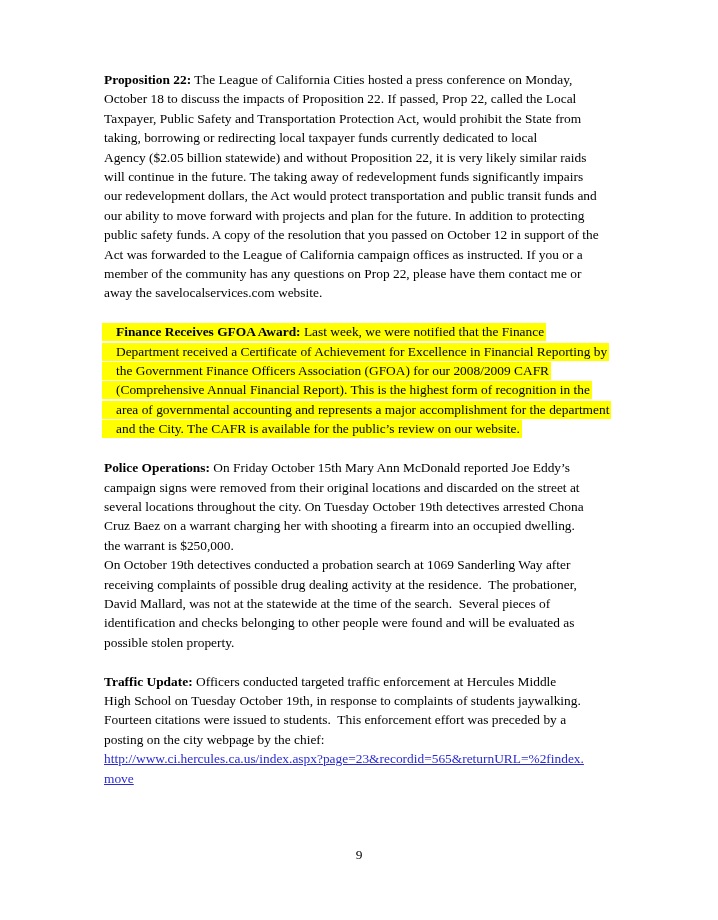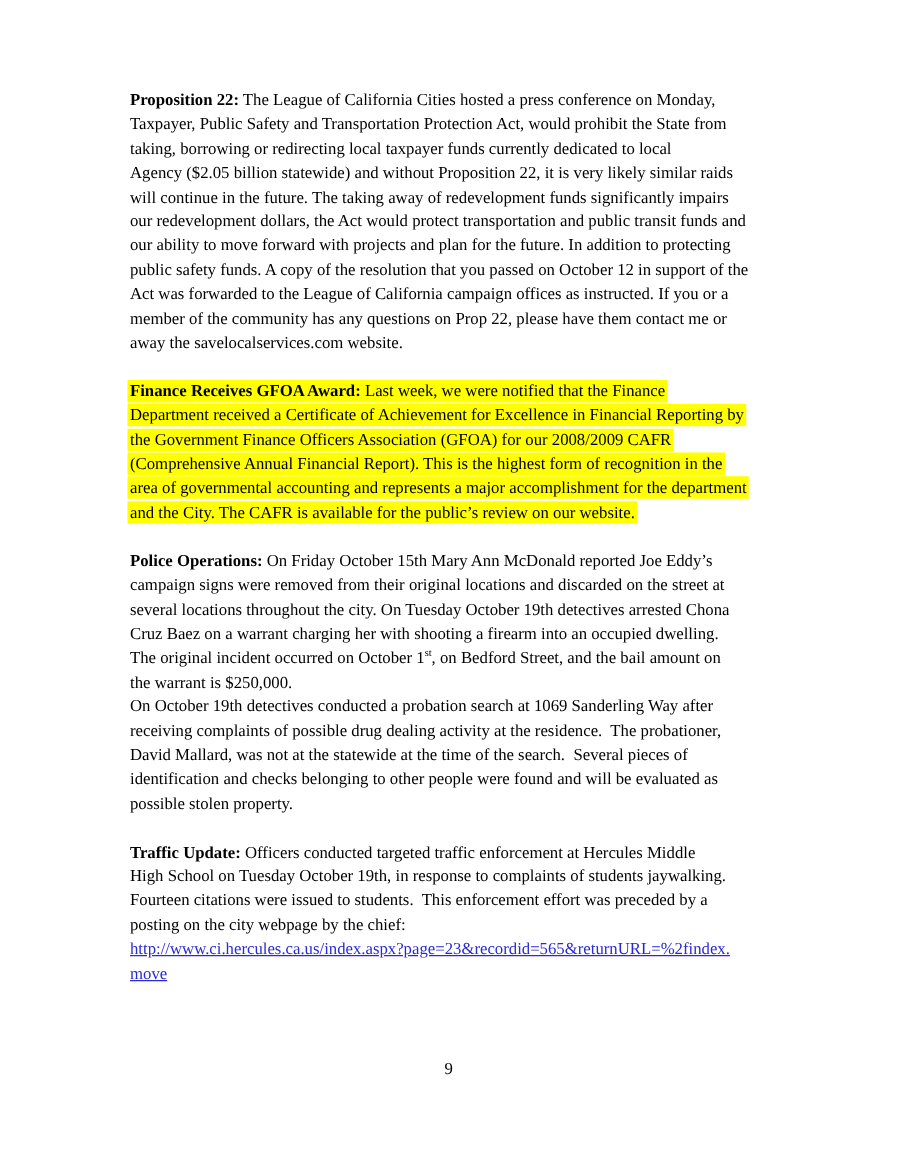--- a/index.html
+++ b/index.html
@@ -28,21 +28,21 @@
   .section { margin: 0 0 19.4px 0; }
   .line { white-space: pre; }
   .bold { font-weight: bold; }
   .sup {
     vertical-align: super;
     font-size: 0.62em;
     line-height: 0;
   }
   .hl {
     background: var(--hl, #ffff00);
-    padding: 1px 2px 2px 2px;
+    padding: 1px 2px 2px 14px;
     margin-left: -2px;
   }
   .doclink {
     color: var(--link, #2a2ad4);
     text-decoration: underline;
     cursor: pointer;
   }
   .page-number {
     position: absolute;
     top: 845px;
@@ -53,20 +53,21 @@
     line-height: 19.4px;
   }
 </style>
 </head>
 <body>
 
 <div class="page">
   <div class="content">
       <div class="section">
         <div class="line"><span class="bold">Proposition 22:</span><span class="normal"> The League of California Cities hosted a press conference on Monday,</span></div>
+        <div class="line"><span class="normal">October 18 to discuss the impacts of Proposition 22. If passed, Prop 22, called the Local</span></div>
         <div class="line"><span class="normal">Taxpayer, Public Safety and Transportation Protection Act, would prohibit the State from</span></div>
         <div class="line"><span class="normal">taking, borrowing or redirecting local taxpayer funds currently dedicated to local</span></div>
         <div class="line"><span class="normal">Agency ($2.05 billion statewide) and without Proposition 22, it is very likely similar raids</span></div>
         <div class="line"><span class="normal">will continue in the future. The taking away of redevelopment funds significantly impairs</span></div>
         <div class="line"><span class="normal">our redevelopment dollars, the Act would protect transportation and public transit funds and</span></div>
         <div class="line"><span class="normal">our ability to move forward with projects and plan for the future. In addition to protecting</span></div>
         <div class="line"><span class="normal">public safety funds. A copy of the resolution that you passed on October 12 in support of the</span></div>
         <div class="line"><span class="normal">Act was forwarded to the League of California campaign offices as instructed. If you or a</span></div>
         <div class="line"><span class="normal">member of the community has any questions on Prop 22, please have them contact me or</span></div>
         <div class="line"><span class="normal">away the savelocalservices.com website.</span></div>
@@ -77,21 +78,20 @@
         <div class="line"><span class="hl"><span class="normal">the Government Finance Officers Association (GFOA) for our 2008/2009 CAFR</span></span></div>
         <div class="line"><span class="hl"><span class="normal">(Comprehensive Annual Financial Report). This is the highest form of recognition in the</span></span></div>
         <div class="line"><span class="hl"><span class="normal">area of governmental accounting and represents a major accomplishment for the department</span></span></div>
         <div class="line"><span class="hl"><span class="normal">and the City. The CAFR is available for the public’s review on our website.</span></span></div>
       </div>
       <div class="section">
         <div class="line"><span class="bold">Police Operations:</span><span class="normal"> On Friday October 15th Mary Ann McDonald reported Joe Eddy’s</span></div>
         <div class="line"><span class="normal">campaign signs were removed from their original locations and discarded on the street at</span></div>
         <div class="line"><span class="normal">several locations throughout the city. On Tuesday October 19th detectives arrested Chona</span></div>
         <div class="line"><span class="normal">Cruz Baez on a warrant charging her with shooting a firearm into an occupied dwelling.</span></div>
-        <div class="line"><span class="normal">The original incident occurred on October 1</span><span class="sup">st</span><span class="normal">, on Bedford Street, and the bail amount on</span></div>
         <div class="line"><span class="normal">the warrant is $250,000.</span></div>
         <div class="line"><span class="normal">On October 19th detectives conducted a probation search at 1069 Sanderling Way after</span></div>
         <div class="line"><span class="normal">receiving complaints of possible drug dealing activity at the residence.  The probationer,</span></div>
         <div class="line"><span class="normal">David Mallard, was not at the statewide at the time of the search.  Several pieces of</span></div>
         <div class="line"><span class="normal">identification and checks belonging to other people were found and will be evaluated as</span></div>
         <div class="line"><span class="normal">possible stolen property.</span></div>
       </div>
       <div class="section">
         <div class="line"><span class="bold">Traffic Update:</span><span class="normal"> Officers conducted targeted traffic enforcement at Hercules Middle</span></div>
         <div class="line"><span class="normal">High School on Tuesday October 19th, in response to complaints of students jaywalking.</span></div>

